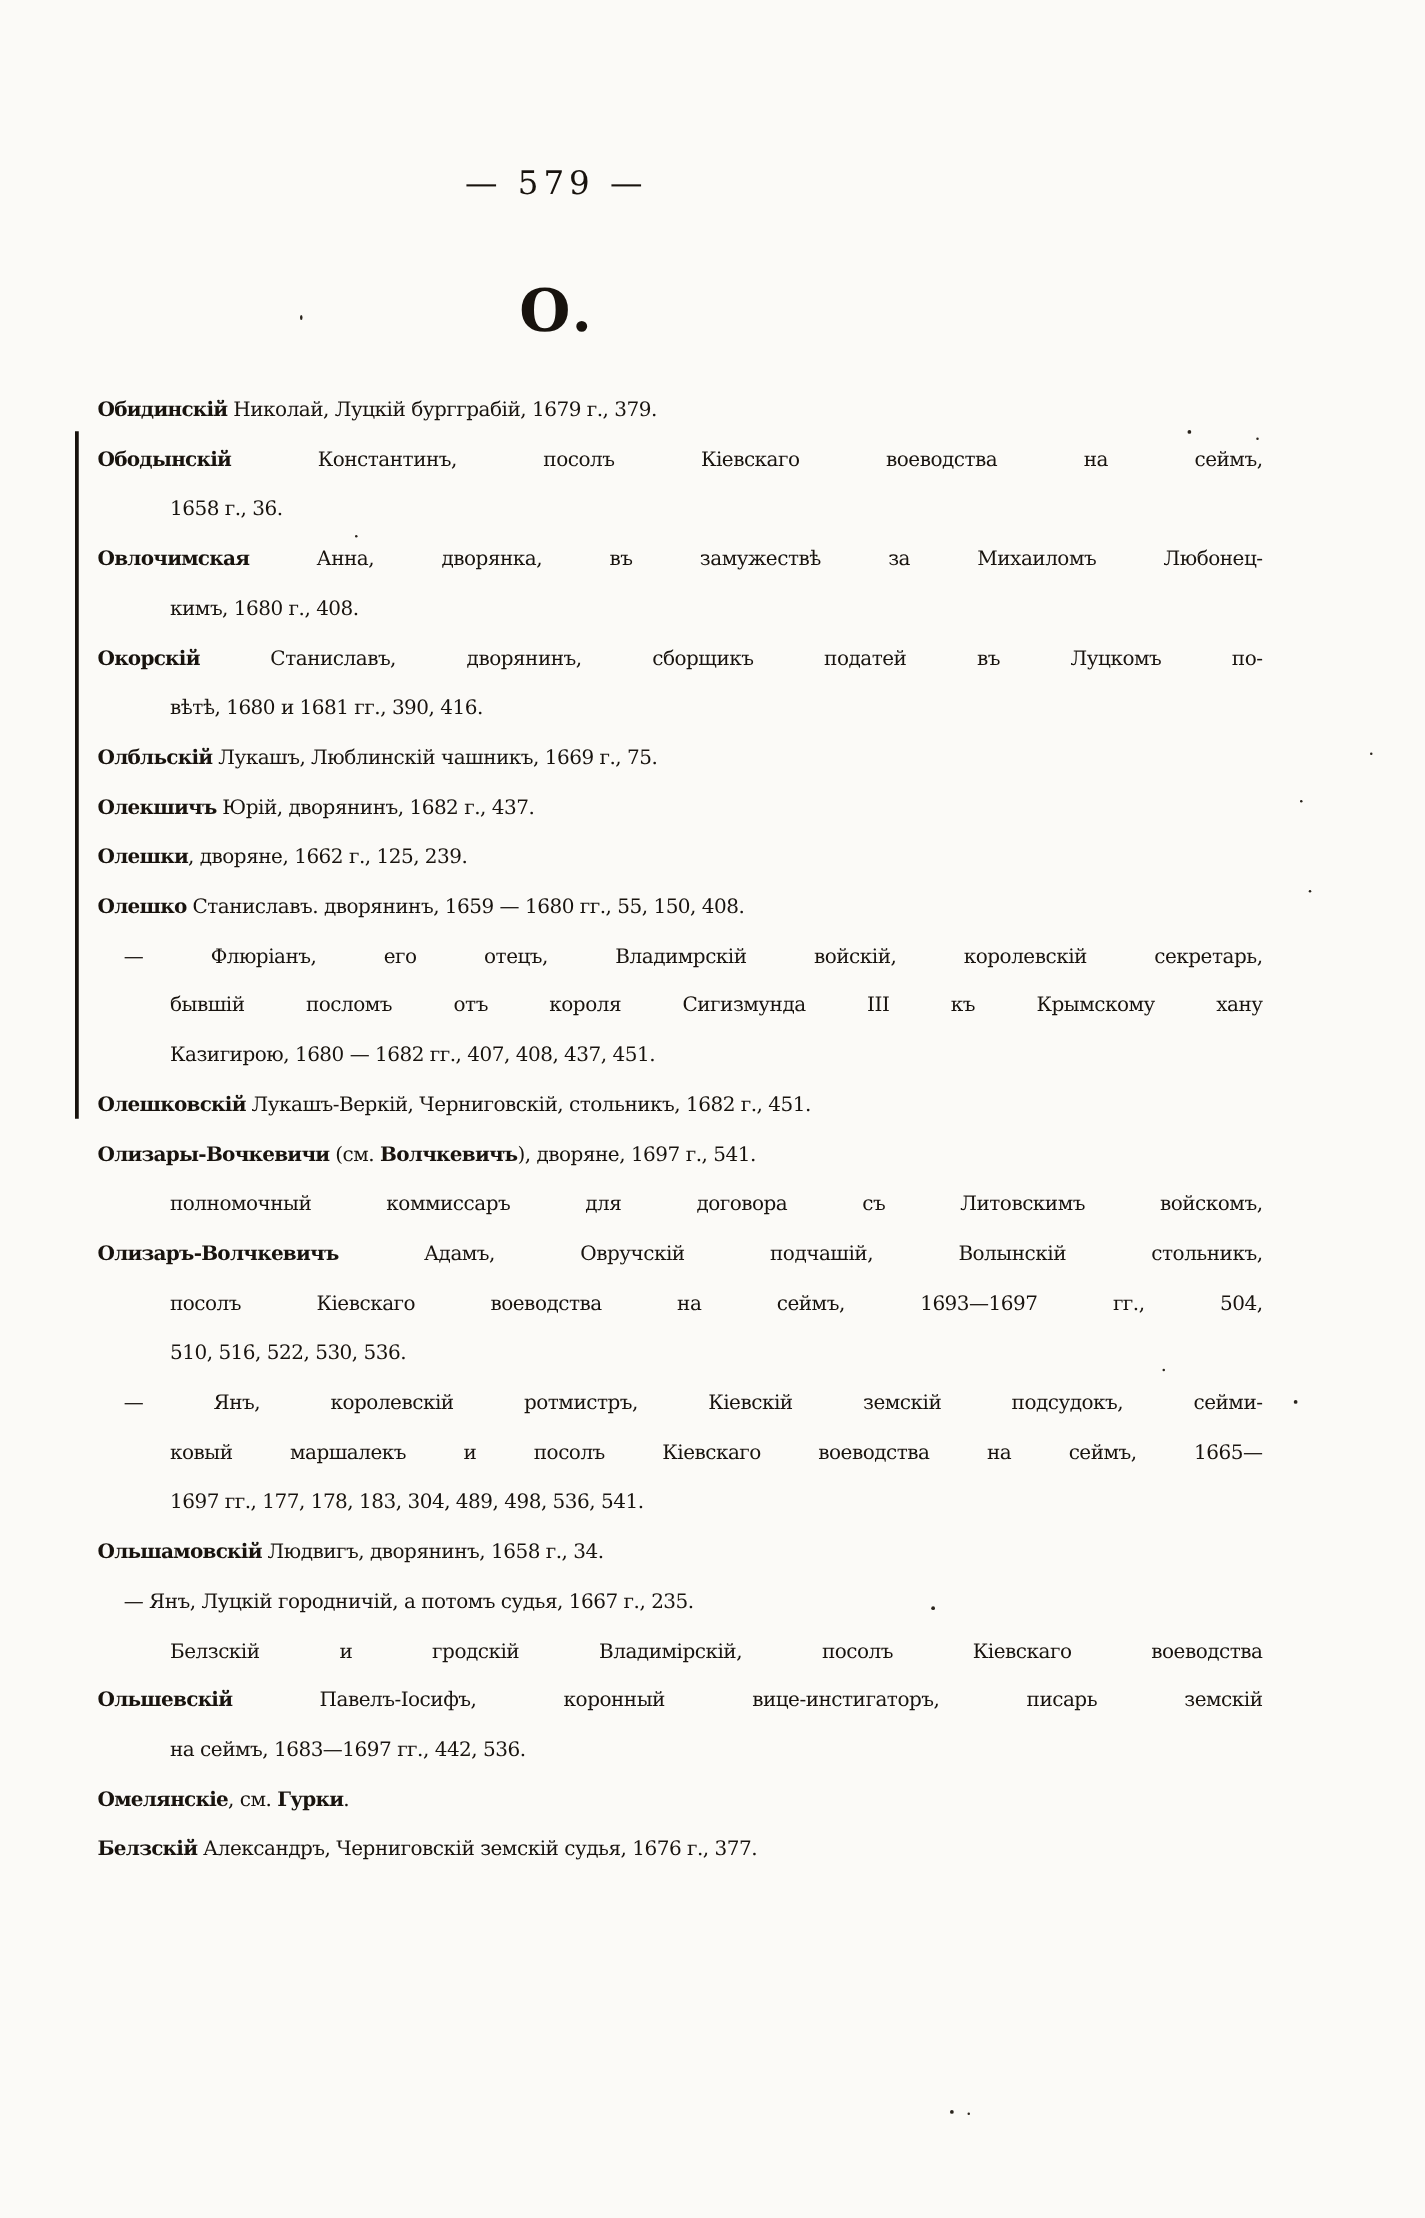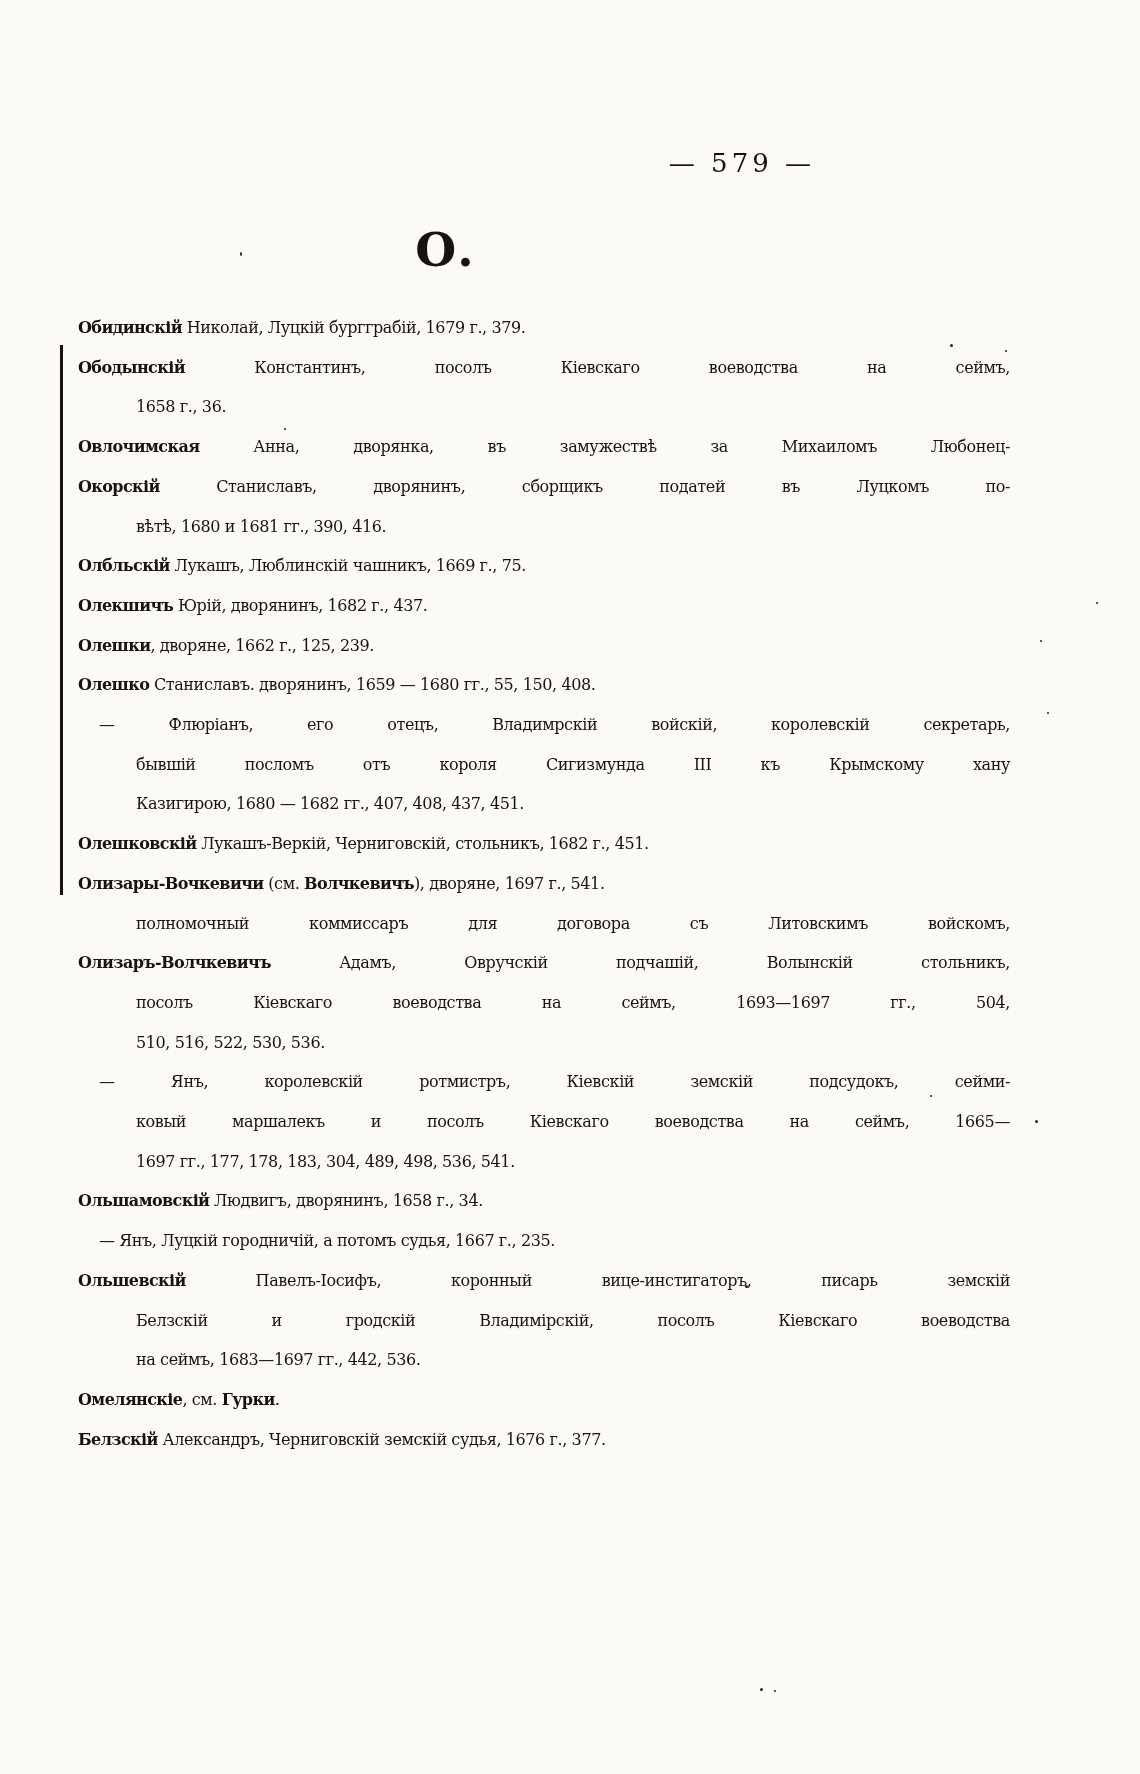--- a/index.html
+++ b/index.html
@@ -5,22 +5,22 @@
   html, body { margin: 0; padding: 0; }
   body {
     width: 1140px; height: 1774px;
     background: #fbfaf7;
     position: relative;
     overflow: hidden;
     font-family: "DejaVu Serif", "Liberation Serif", serif;
     color: #18130e;
   }
   .pageno {
-    position: absolute; top: 148px; left: 75px; width: 740px;
-    text-align: right; font-size: 26px; letter-spacing: 4px;
+    position: absolute; top: 132px; left: 75px; width: 740px;
+    text-align: center; font-size: 26px; letter-spacing: 4px;
     font-weight: 500;
   }
   .letter {
     position: absolute; top: 222px; left: 75px; width: 740px;
     text-align: center; font-size: 47px; font-weight: bold;
     letter-spacing: 1px;
   }
   .body-block {
     position: absolute; top: 308px; left: 78px; width: 932px;
     font-size: 16px; line-height: 39.7px; letter-spacing: -0.4px;
@@ -45,42 +45,43 @@
 <body>
 
 <div class="pageno">— 579 —</div>
 <div class="letter">О.</div>
 
 <div class="body-block">
   <div class="ln head"><span class="b">Обидинскій</span><span> Николай, Луцкій бургграбій, 1679 г., 379.</span></div>
   <div class="ln head jl"><span class="b">Ободынскій</span><span> Константинъ, посолъ Кіевскаго воеводства на сеймъ,</span></div>
   <div class="ln cont"><span>1658 г., 36.</span></div>
   <div class="ln head jl"><span class="b">Овлочимская</span><span> Анна, дворянка, въ замужествѣ за Михаиломъ Любонец-</span></div>
+  <div class="ln cont"><span>кимъ, 1680 г., 408.</span></div>
   <div class="ln head jl"><span class="b">Окорскій</span><span> Станиславъ, дворянинъ, сборщикъ податей въ Луцкомъ по-</span></div>
   <div class="ln cont"><span>вѣтѣ, 1680 и 1681 гг., 390, 416.</span></div>
   <div class="ln head"><span class="b">Олбльскій</span><span> Лукашъ, Люблинскій чашникъ, 1669 г., 75.</span></div>
   <div class="ln head"><span class="b">Олекшичъ</span><span> Юрій, дворянинъ, 1682 г., 437.</span></div>
   <div class="ln head"><span class="b">Олешки</span><span>, дворяне, 1662 г., 125, 239.</span></div>
   <div class="ln head"><span class="b">Олешко</span><span> Станиславъ. дворянинъ, 1659 — 1680 гг., 55, 150, 408.</span></div>
   <div class="ln dash jl"><span>— Флюріанъ, его отецъ, Владимрскій войскій, королевскій секретарь,</span></div>
   <div class="ln cont jl"><span>бывшій посломъ отъ короля Сигизмунда III къ Крымскому хану</span></div>
   <div class="ln cont"><span>Казигирою, 1680 — 1682 гг., 407, 408, 437, 451.</span></div>
   <div class="ln head"><span class="b">Олешковскій</span><span> Лукашъ-Веркій, Черниговскій, стольникъ, 1682 г., 451.</span></div>
   <div class="ln head"><span class="b">Олизары-Вочкевичи</span><span> (см. </span><span class="b">Волчкевичъ</span><span>), дворяне, 1697 г., 541.</span></div>
   <div class="ln cont jl"><span>полномочный коммиссаръ для договора съ Литовскимъ войскомъ,</span></div>
   <div class="ln head jl"><span class="b">Олизаръ-Волчкевичъ</span><span> Адамъ, Овручскій подчашій, Волынскій стольникъ,</span></div>
   <div class="ln cont jl"><span>посолъ Кіевскаго воеводства на сеймъ, 1693—1697 гг., 504,</span></div>
   <div class="ln cont"><span>510, 516, 522, 530, 536.</span></div>
   <div class="ln dash jl"><span>— Янъ, королевскій ротмистръ, Кіевскій земскій подсудокъ, сейми-</span></div>
   <div class="ln cont jl"><span>ковый маршалекъ и посолъ Кіевскаго воеводства на сеймъ, 1665—</span></div>
   <div class="ln cont"><span>1697 гг., 177, 178, 183, 304, 489, 498, 536, 541.</span></div>
   <div class="ln head"><span class="b">Ольшамовскій</span><span> Людвигъ, дворянинъ, 1658 г., 34.</span></div>
   <div class="ln dash"><span>— Янъ, Луцкій городничій, а потомъ судья, 1667 г., 235.</span></div>
+  <div class="ln cont jl"><span>Белзскій и гродскій Владимірскій, посолъ Кіевскаго воеводства</span></div>
   <div class="ln head jl"><span class="b">Ольшевскій</span><span> Павелъ-Іосифъ, коронный вице-инстигаторъ, писарь земскій</span></div>
-  <div class="ln cont jl"><span>Белзскій и гродскій Владимірскій, посолъ Кіевскаго воеводства</span></div>
   <div class="ln cont"><span>на сеймъ, 1683—1697 гг., 442, 536.</span></div>
   <div class="ln head"><span class="b">Омелянскіе</span><span>, см. </span><span class="b">Гурки</span><span>.</span></div>
   <div class="ln head"><span class="b">Белзскій</span><span> Александръ, Черниговскій земскій судья, 1676 г., 377.</span></div>
 </div>
 
 <div class="artifact-vline"></div>
 <div class="speck" style="left:950px; top:344px;"></div>
 <div class="speck" style="left:1005px; top:350px; width:2px; height:2px;"></div>
 <div class="speck" style="left:240px; top:252px; width:2px; height:4px;"></div>
 <div class="speck" style="left:284px; top:428px; width:2px; height:2px;"></div>

